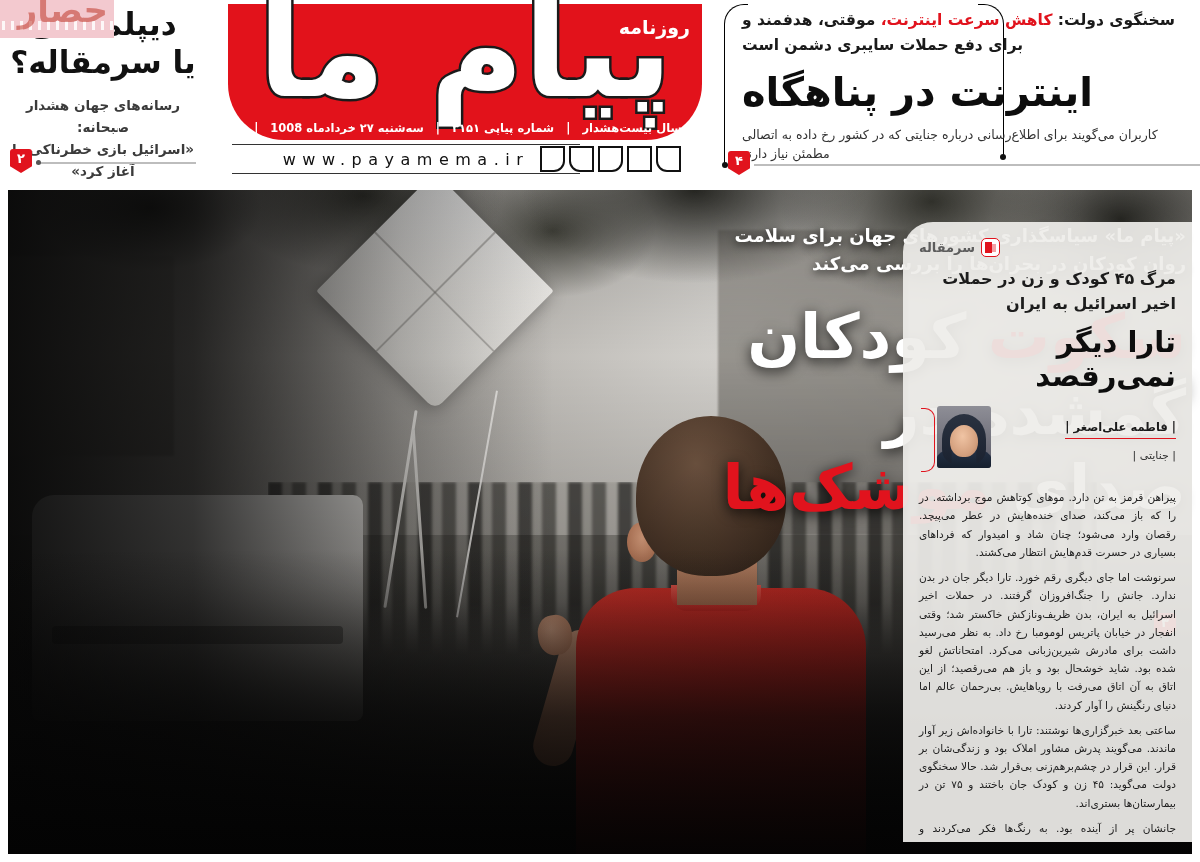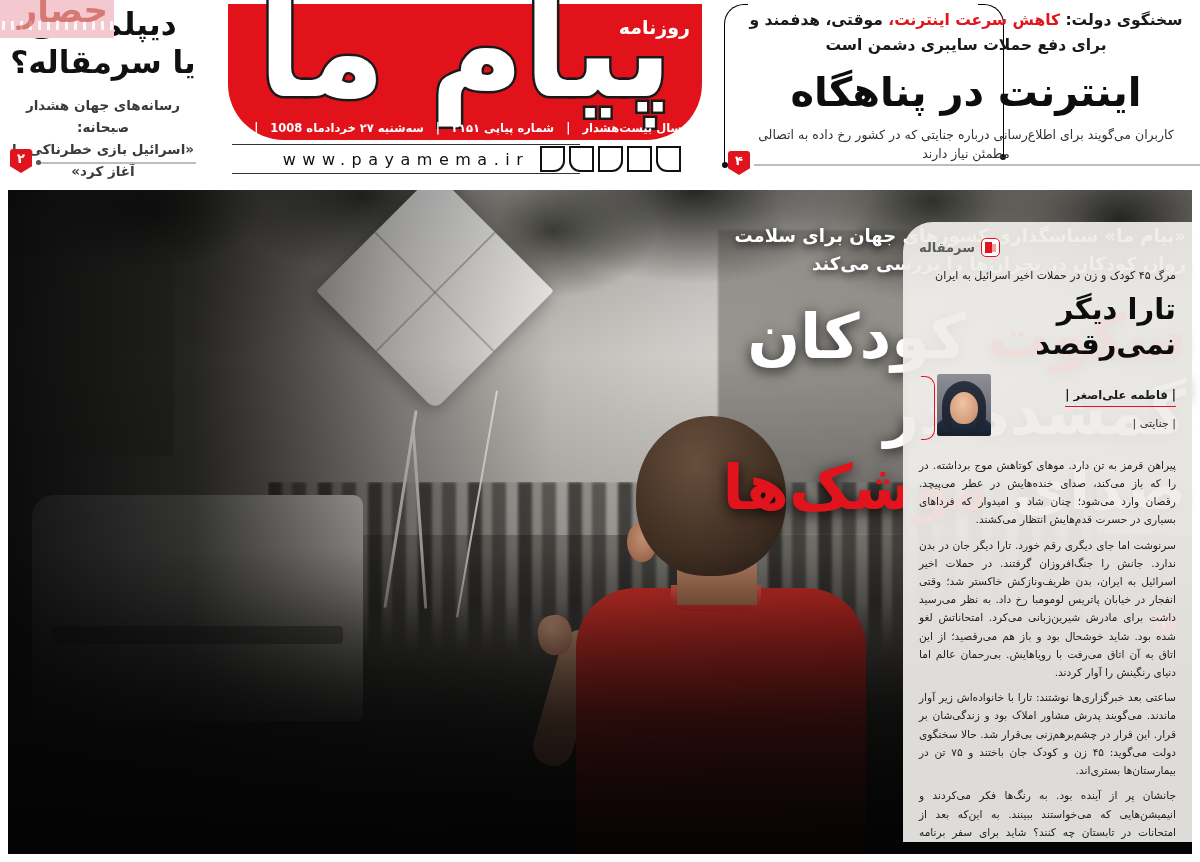--- a/index.html
+++ b/index.html
@@ -145,21 +145,21 @@
   }
   #deco-boxes .dbox.r1 { border-radius:0 0 11px 0; }
   #deco-boxes .dbox.r2 { border-radius:0 0 0 11px; }
   #deco-boxes .dbox.r3 { border-radius:0 0 11px 0; }
   #deco-boxes .dbox.r4 { border-radius:0; }
   #deco-boxes .dbox.r5 { border-radius:0 0 0 11px; }
 
   
   #right-head {
     position:absolute; left:742px; top:8px; width:448px;
-    text-align:center; direction:rtl;
+    text-align:left; direction:rtl;
   }
   #right-head .rh-kicker {
     font-size:15.5px; color:#1a1a1a; line-height:1.62; font-weight:600;
   }
   #right-head .rh-kicker .hl { color:#e1131d; font-weight:bold; }
   #right-head .rh-kicker .bold { font-weight:bold; }
   #right-head .rh-title {
     margin-top:12px;
     font-size:40px; font-weight:bold; color:#0d0d0d;
     letter-spacing:-1.4px; line-height:1.1;
@@ -402,21 +402,21 @@
   }
   .tag-icon::before{
     content:""; position:absolute; left:3px; top:3px;
     width:7px; height:11px; background:#e1131d;
   }
   .tag-icon::after{
     content:""; position:absolute; right:3px; top:5px;
     width:4px; height:8px; background:#f3a0a4;
   }
   #editorial .ed-kicker {
-    font-size:11px; color:#1c1c1c; font-weight:400;
+    font-size:16px; color:#1c1c1c; font-weight:700;
     line-height:1.55; margin-bottom:8px;
   }
   #editorial .ed-title {
     font-size:29px; font-weight:bold; color:#0d0d0d;
     letter-spacing:-1px; line-height:1.2;
     margin-bottom:12px;
   }
   #editorial .ed-by {
     position:relative; height:74px; margin-bottom:8px;
   }

